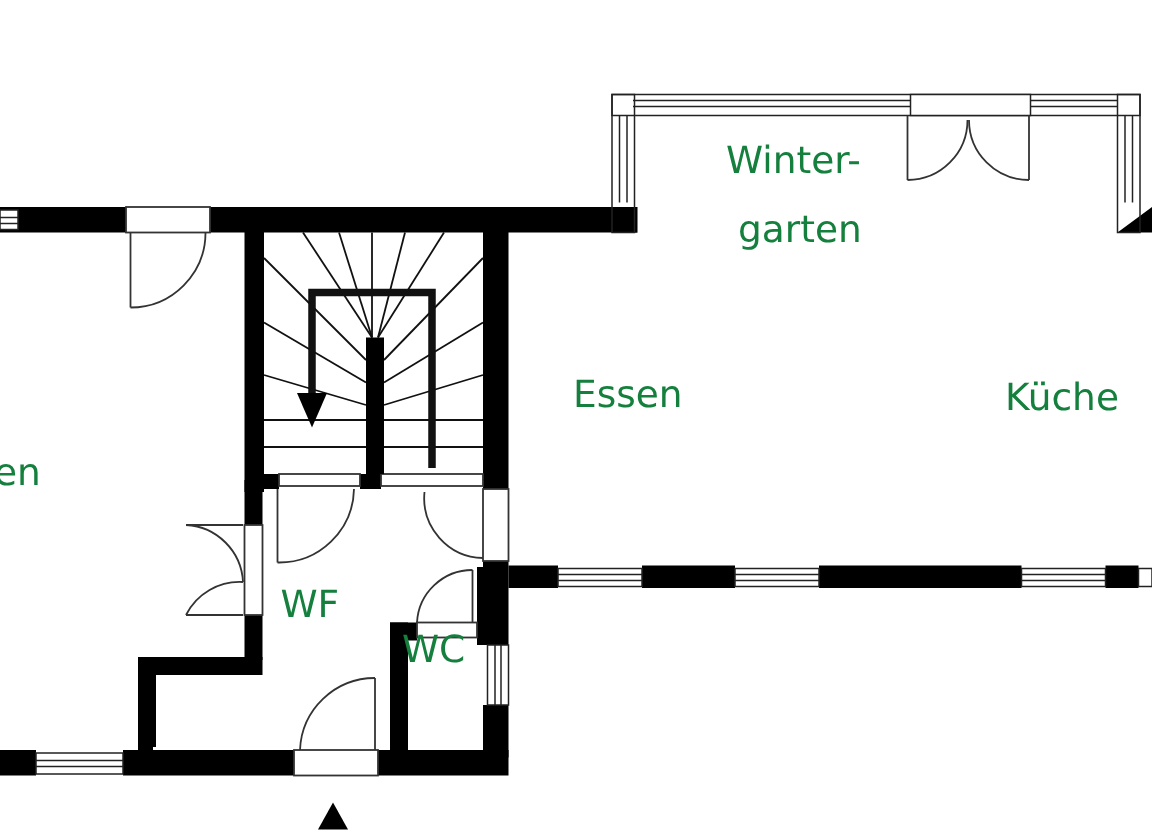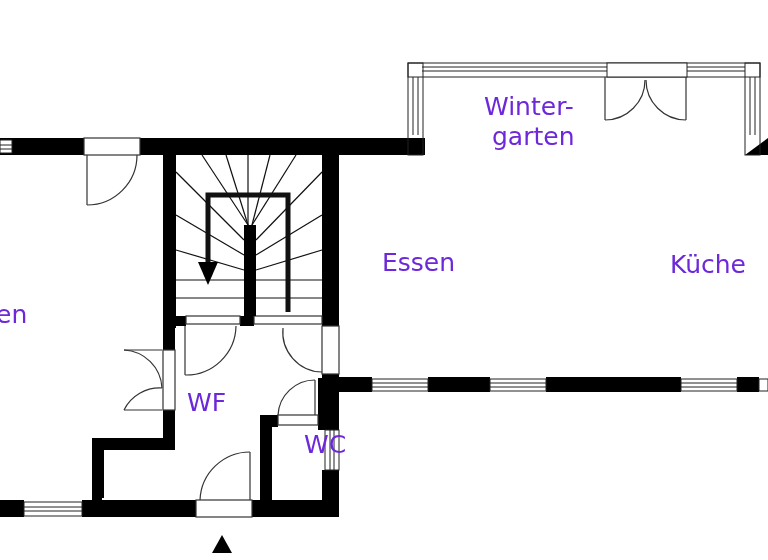--- a/index.html
+++ b/index.html
@@ -1,19 +1,19 @@
 <!DOCTYPE html>
 <html><head>
   <meta charset="utf-8">
   <style>
     html, body { margin: 0; padding: 0; background: #ffffff; }
     body { width: 768px; height: 560px; position: relative; overflow: hidden;
            font-family: "DejaVu Sans", "Liberation Sans", sans-serif; }
     svg { position: absolute; left: 0; top: 0; }
-    .label { position: absolute; color: #6d28d9; font-size: 25px; line-height: 1.2; white-space: nowrap; }
+    .label { position: absolute; color: #15803d; font-size: 25px; line-height: 1.2; white-space: nowrap; }
   </style>
 </head>
 <body>
 
 <svg width="768" height="560" viewBox="0 0 768 560" xmlns="http://www.w3.org/2000/svg">
 
   <g fill="#000">
 
     <rect x="0" y="138" width="84" height="17"></rect>
     <rect x="140" y="138" width="285" height="17"></rect>
@@ -146,19 +146,19 @@
     <rect x="244" y="225" width="12" height="91" fill="#000" stroke="none"></rect>
     <polyline points="208,268 208,195 288,195 288,312" stroke-width="5"></polyline>
     <polygon points="198,262 218,262 208,285" fill="#000" stroke="none"></polygon>
   </g>
 
   <polygon points="222,535 212,553 232,553" fill="#000"></polygon>
 </svg>
 
 <div class="label" style="left:484px;top:92px;">
   <div>Winter-</div>
-  <div style="margin-left:8px;">garten</div>
+  <div style="margin-left:8px;margin-top:16px;">garten</div>
 </div>
 <div class="label" style="left:382px;top:248px;">Essen</div>
 <div class="label" style="left:670px;top:250px;">Küche</div>
 <div class="label" style="left:-4px;top:300px;">en</div>
 <div class="label" style="left:187px;top:388px;">WF</div>
-<div class="label" style="left:268px;top:430px;margin-left:36px;">WC</div>
+<div class="label" style="left:268px;top:418px;">WC</div>
 
 </body></html>

